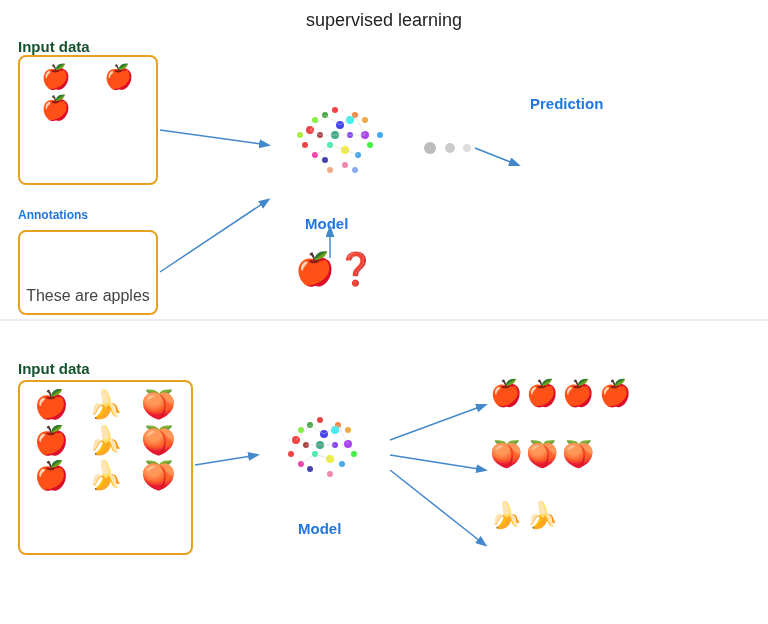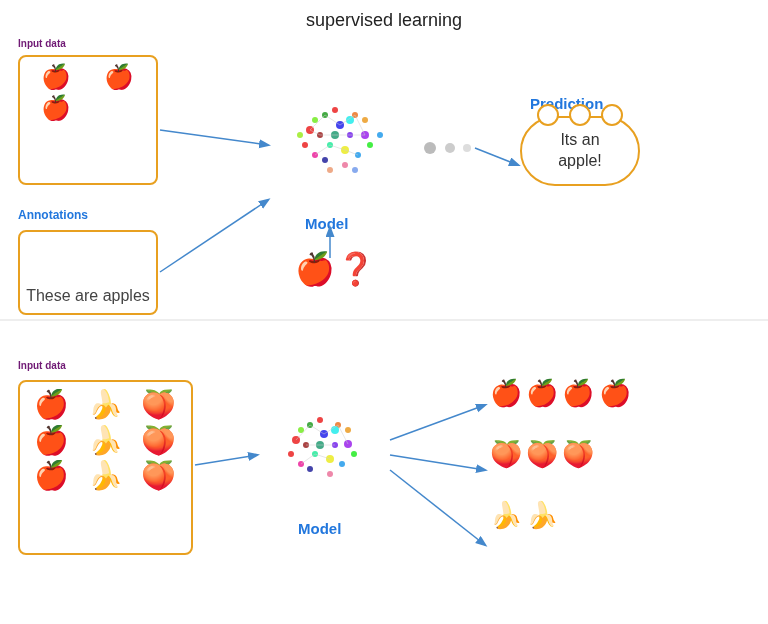--- a/index.html
+++ b/index.html
@@ -43,22 +43,22 @@
       top: 55px;
       left: 18px;
       width: 140px;
       height: 130px;
       border: 2px solid #e8a020;
       border-radius: 8px;
     }
 
     .input-label {
       position: absolute;
-      color: #701a75;
-      font-size: 10px;
+      color: #14532d;
+      font-size: 15px;
       font-weight: bold;
       text-align: center;
     }
 
     .supervised-input-label {
       top: 38px;
       left: 18px;
     }
 
     
@@ -264,28 +264,20 @@
   <div class="annotations-label">Annotations</div>
 
   <div class="annotations-box">
     <div class="annotations-text">These are apples</div>
   </div>
 
   <div class="model-label-supervised">Model</div>
 
   <div class="prediction-area">
     <div class="prediction-label">Prediction</div>
-    <div class="cloud-bubble">
-      <div class="cloud-bumps">
-        <div class="cloud-bump"></div>
-        <div class="cloud-bump"></div>
-        <div class="cloud-bump"></div>
-      </div>
-      <span>Its an apple!</span>
-    </div>
   </div>
 
   <div class="apple-question">
     <span>🍎</span>
     <span>❓</span>
   </div>
 
   <div class="input-label unsupervised-input-label">Input data</div>
 
   <div class="input-box-unsupervised">

